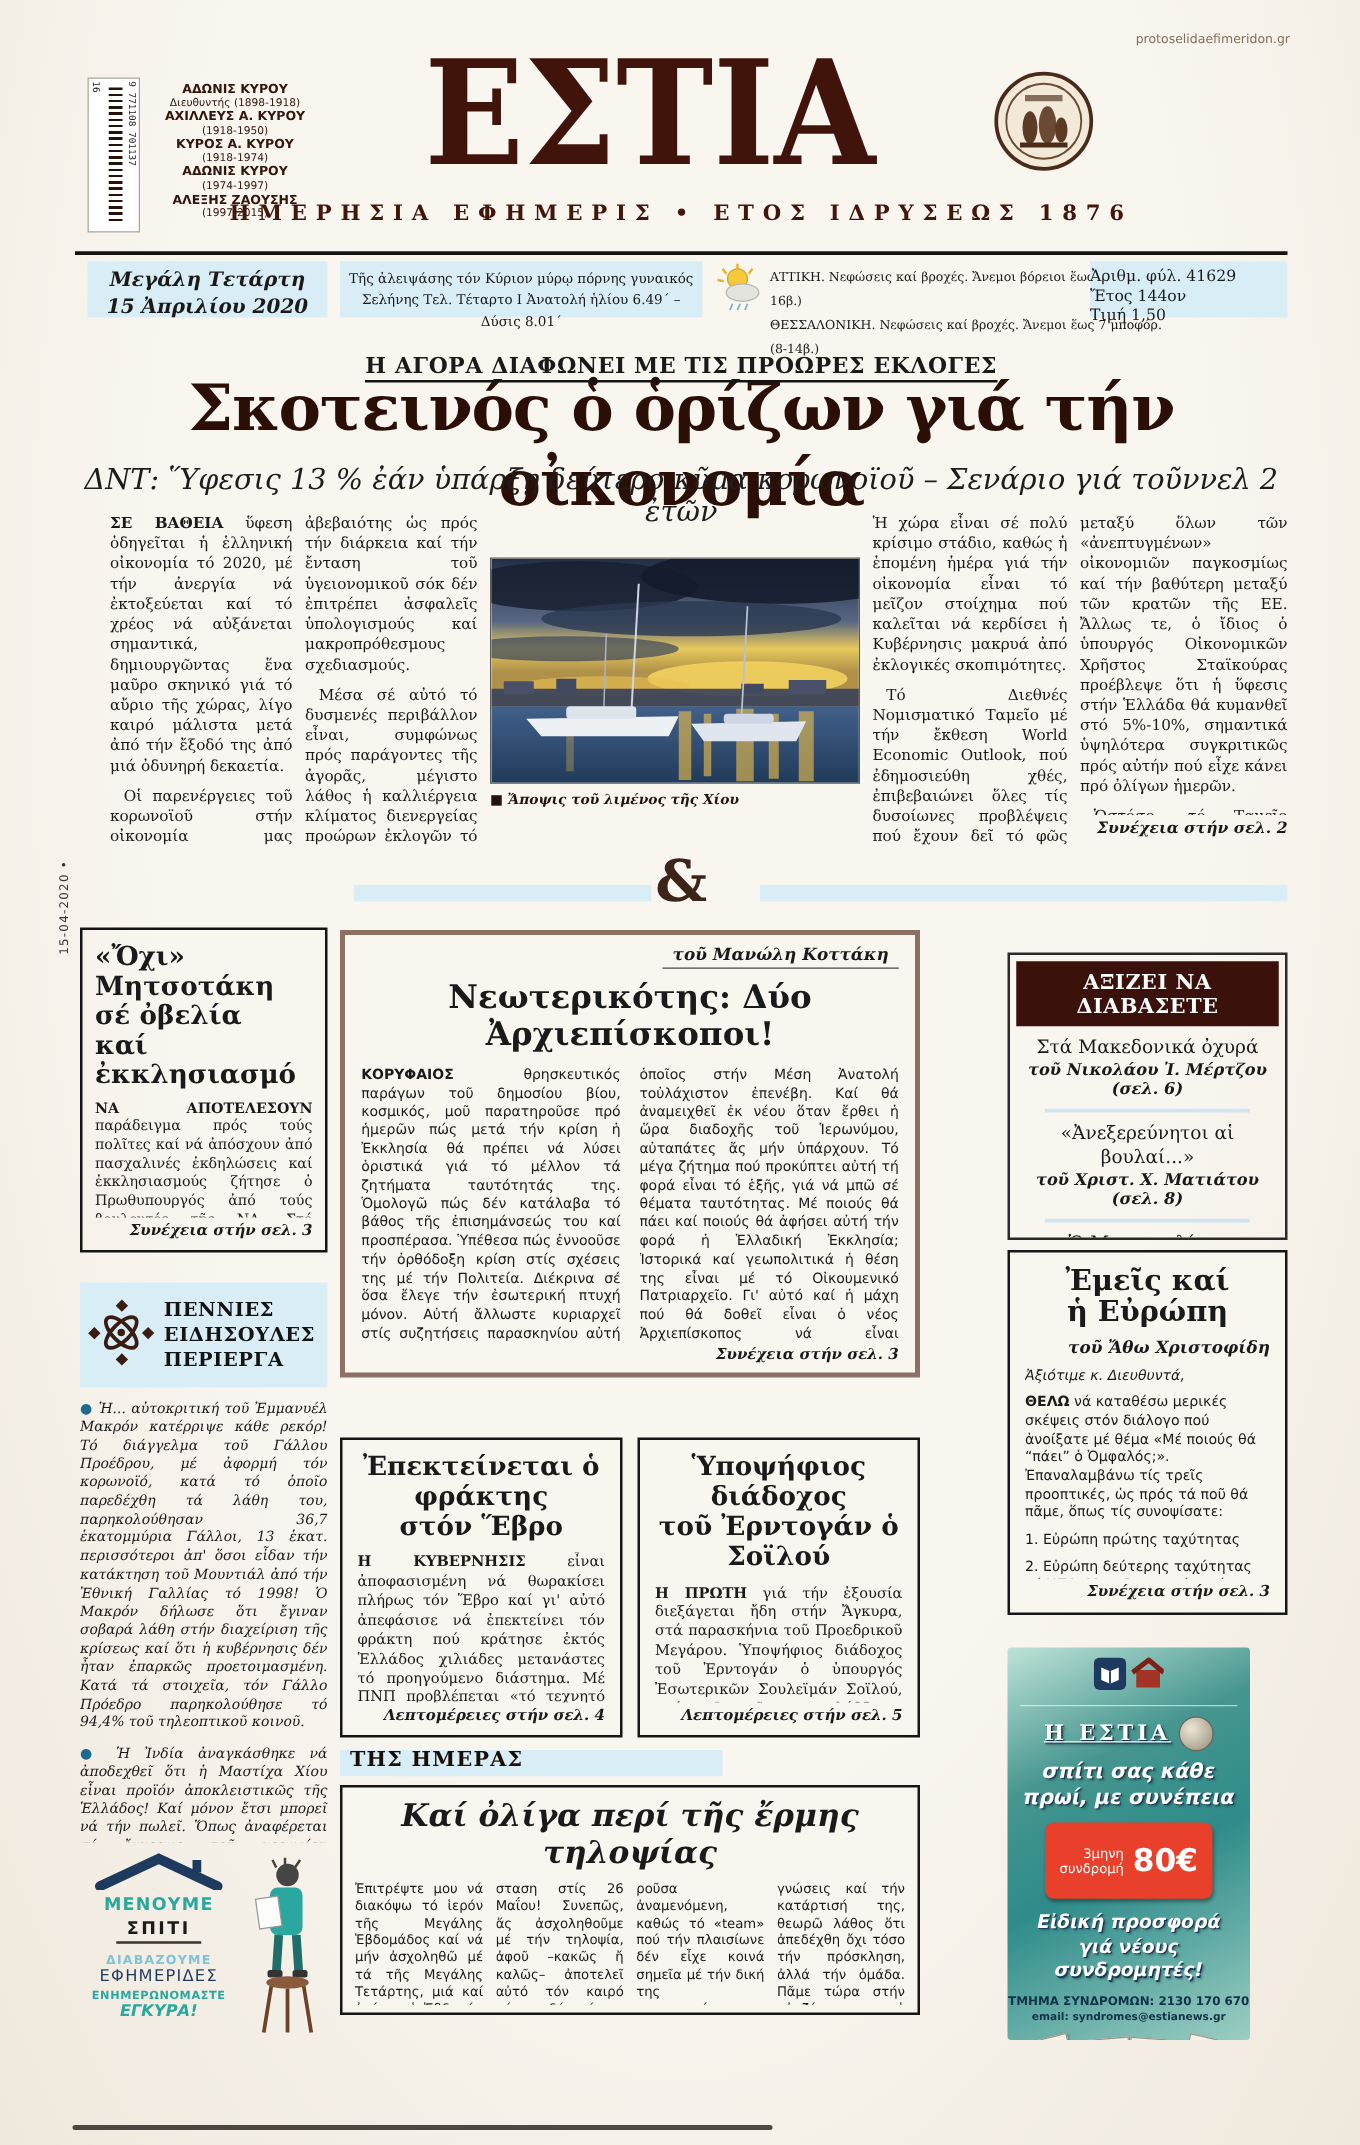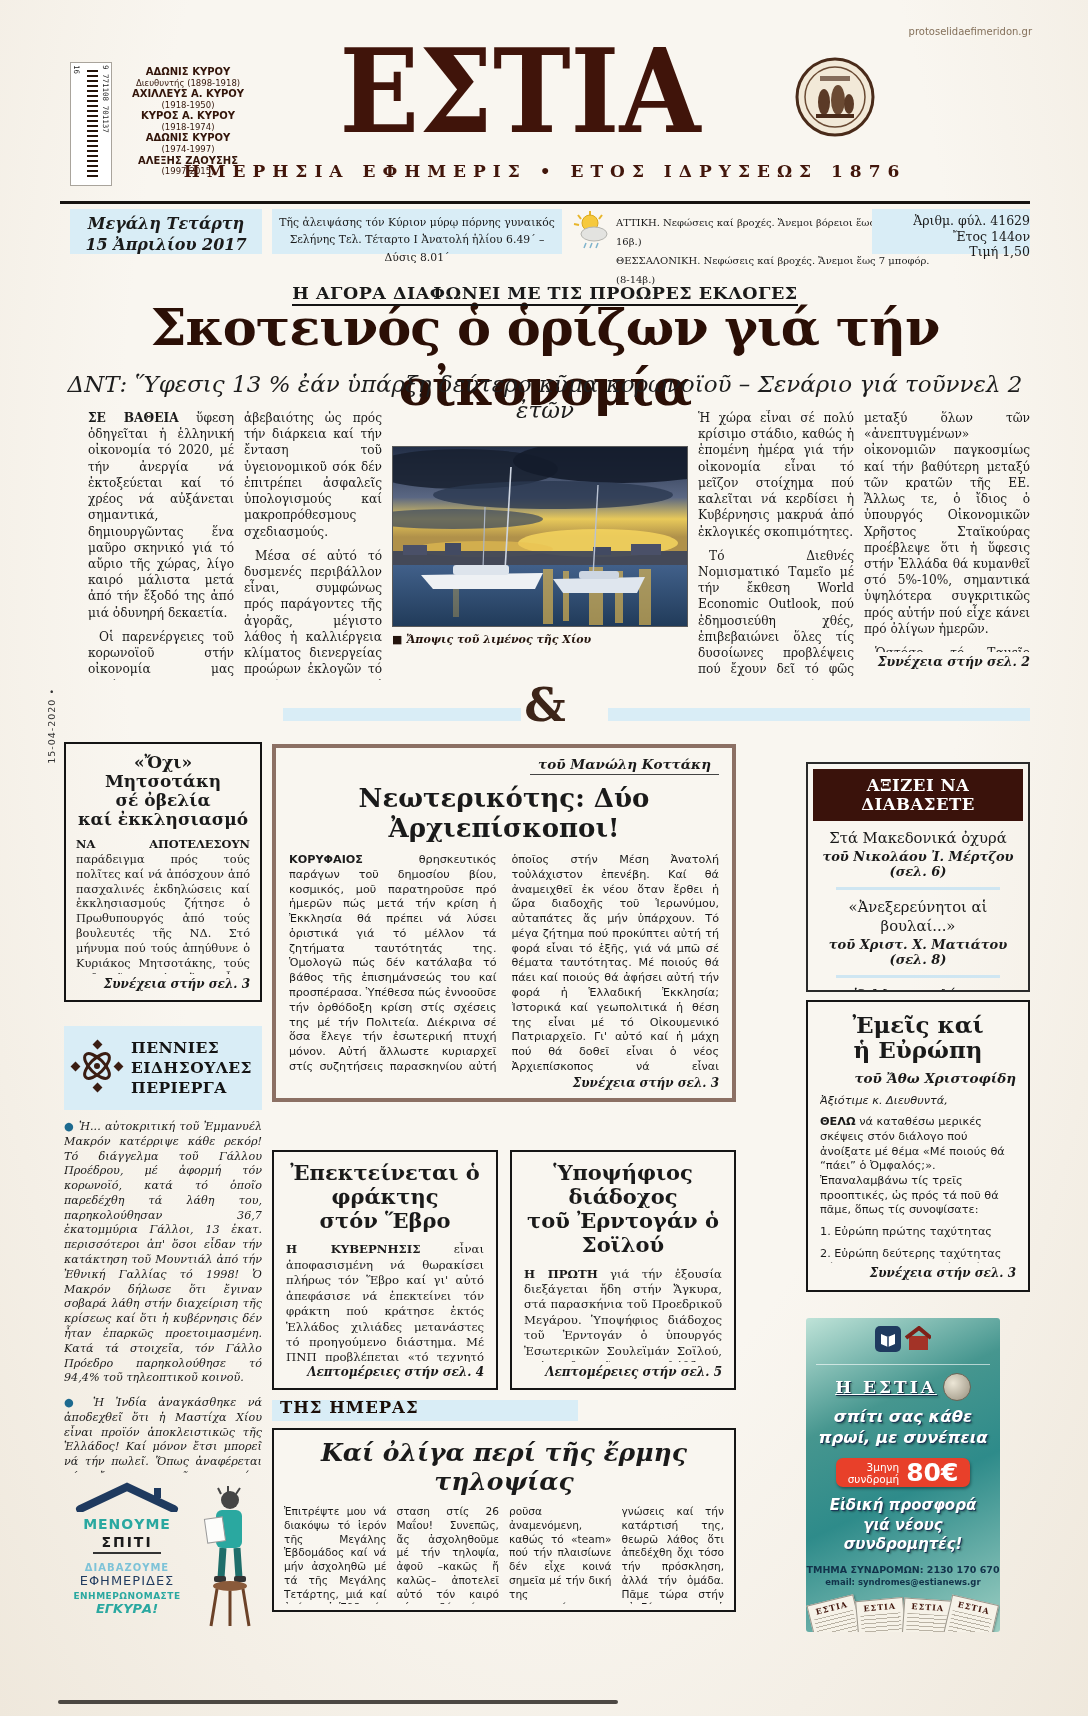--- a/index.html
+++ b/index.html
@@ -27,21 +27,21 @@
                color:#40140a;transform:scaleX(.9);transform-origin:center;}
   #seal{left:794px;top:56px;}
   #tagline{left:60px;top:161px;width:970px;text-align:center;font-weight:bold;font-size:17px;letter-spacing:7px;color:#42160b;}
   #toprule{left:60px;top:201px;width:970px;height:3px;background:#171310;}
 
   #cell-date{left:70px;top:209px;width:192px;height:45px;text-align:center;font-style:italic;font-weight:bold;
              font-size:16px;line-height:1.32;padding-top:4px;}
   #cell-feast{left:272px;top:209px;width:290px;height:45px;text-align:center;font-size:10.8px;line-height:1.6;padding-top:5px;}
   #sunicon{left:570px;top:210px;}
   #weather{left:616px;top:213px;width:330px;font-size:10px;line-height:1.9;}
-  #cell-issue{left:872px;top:209px;width:158px;height:45px;text-align:right;font-size:12.5px;line-height:1.25;padding-top:4px;}
+  #cell-issue{left:872px;top:209px;width:158px;height:45px;text-align:left;font-size:12.5px;line-height:1.25;padding-top:4px;}
 
   #kicker{left:60px;top:283px;width:970px;text-align:center;}
   #kicker span{display:inline-block;border-bottom:2.5px solid #141414;padding-bottom:1px;font-weight:bold;font-size:17.5px;letter-spacing:.5px;}
   #headline{left:60px;top:297px;width:970px;text-align:center;font-weight:bold;font-size:51px;color:#2b0f06;letter-spacing:-1px;}
   #deck{left:60px;top:371px;width:970px;text-align:center;font-style:italic;font-size:23px;color:#1d1d1d;}
 
   .col{font-size:12.2px;line-height:1.33;text-align:justify;overflow:hidden;}
   .col p{margin:0 0 8px 0;}
   .col p+p{text-indent:11px;}
   #c1{left:88px;top:410px;width:146px;height:270px;}
@@ -50,21 +50,21 @@
   #c5{left:864px;top:410px;width:166px;height:242px;}
   #c5cont{left:864px;top:654px;width:166px;text-align:right;font-weight:bold;font-style:italic;font-size:12.5px;}
   #photo{left:392px;top:446px;width:296px;height:181px;border:1px solid #5a5a5a;overflow:hidden;}
   #caption{left:392px;top:633px;width:296px;font-size:11px;font-weight:bold;font-style:italic;color:#23130c;}
 
   #amp{left:60px;top:678px;width:970px;text-align:center;font-weight:bold;font-size:46px;color:#3c2418;}
   #strip-l{left:283px;top:708px;width:238px;height:13px;}
   #strip-r{left:608px;top:708px;width:422px;height:13px;}
 
   #mits{left:64px;top:742px;width:198px;height:260px;border:2px solid #141414;padding:9px 10px;}
-  #mits .t{text-align:center;font-weight:bold;font-size:17px;line-height:1.12;flex-shrink:0;}
+  #mits .t{font-weight:bold;font-size:21px;line-height:1.12;flex-shrink:0;}
   #mits .body{flex:1;overflow:hidden;font-size:11.4px;line-height:1.3;text-align:justify;margin-top:8px;}
 
   #kott{left:272px;top:744px;width:464px;height:358px;border:4px solid #8c7064;padding:8px 13px;background:#f9f6f0;}
   #kott .by{align-self:flex-end;font-weight:bold;font-style:italic;font-size:13.5px;border-bottom:1.5px solid #444;padding:0 8px 2px;flex-shrink:0;}
   #kott .t{text-align:center;font-weight:bold;font-size:26px;margin:8px 0 10px;flex-shrink:0;}
   #kott .cols{flex:1;display:flex;gap:15px;overflow:hidden;}
   #kott .cols>div{flex:1;font-family:"DejaVu Sans",sans-serif;font-size:11.2px;line-height:1.32;text-align:justify;overflow:hidden;}
 
   #aks{left:806px;top:762px;width:224px;height:230px;border:2px solid #2a2a2a;padding:5px;overflow:hidden;}
   #aks .hd{background:#3a120b;color:#fff;text-align:center;font-weight:bold;font-size:16.5px;padding:7px 0;letter-spacing:.5px;}
@@ -114,21 +114,21 @@
       font-family:"DejaVu Sans",sans-serif;
       background:linear-gradient(155deg,#bfe3d8 0%,#46968f 30%,#2e8b8a 55%,#9ccec2 100%);}
   #ad .icons{display:flex;justify-content:center;gap:4px;margin-top:8px;align-items:center;}
   #ad .div{height:1px;background:rgba(255,255,255,.6);margin:8px 10px;}
   #ad .brand{display:flex;justify-content:center;align-items:center;gap:6px;margin-top:4px;}
   #ad .brandtxt{color:#fff;font-family:"DejaVu Serif",serif;font-weight:bold;font-size:17px;letter-spacing:3px;
                 text-shadow:1px 1px 0 #16324a,2px 2px 2px rgba(0,0,0,.4);text-decoration:underline;text-align:center;}
   #ad .coin{width:26px;height:26px;border-radius:50%;background:radial-gradient(circle at 35% 35%,#ece6d6,#968e7c);border:1px solid #6c6456;}
   #ad .tag{color:#fff;font-weight:bold;font-style:italic;font-size:16.5px;line-height:1.25;
            text-shadow:1px 1px 0 #1b3a5a,2px 2px 2px rgba(0,0,0,.35);margin-top:6px;}
-  #ad .badge{display:inline-flex;align-items:center;gap:7px;background:#e8402a;border-radius:7px;padding:0 12px;margin-top:10px;
+  #ad .badge{display:inline-flex;align-items:center;gap:7px;background:#e8402a;border-radius:7px;padding:16px 12px;margin-top:10px;
              box-shadow:1px 2px 3px rgba(0,0,0,.35);}
   #ad .badge .sm{color:#fff;font-size:10.5px;line-height:1.15;text-align:right;}
   #ad .badge .pr{color:#fff;font-weight:bold;font-size:25px;}
   #ad .offer{color:#fff;font-weight:bold;font-style:italic;font-size:15px;line-height:1.3;
              text-shadow:1px 1px 0 #1b3a5a,2px 2px 2px rgba(0,0,0,.35);margin-top:9px;}
   #ad .dept{color:#12324a;font-weight:bold;font-size:9.5px;margin-top:9px;}
   #ad .mail{color:#12324a;font-weight:bold;font-size:8.5px;margin-top:2px;}
   #ad .papers{position:relative;height:76px;margin-top:6px;}
   #ad .pp{position:absolute;top:6px;width:46px;height:66px;background:#f6f2e8;border:1px solid #9a958a;
           box-shadow:1px 1px 2px rgba(0,0,0,.3);font-family:"DejaVu Serif",serif;}
@@ -176,21 +176,21 @@
       <rect x="22" y="58" width="38" height="4" fill="#4a2b1a"></rect>
       <rect x="26" y="20" width="30" height="5" fill="#4a2b1a" opacity=".65"></rect>
     </svg>
   </div>
 
   <div class="b" id="tagline">ΗΜΕΡΗΣΙΑ ΕΦΗΜΕΡΙΣ • ΕΤΟΣ ΙΔΡΥΣΕΩΣ 1876</div>
   <div class="b" id="toprule"></div>
 
   <div class="b blue" id="cell-date">
     <div>Μεγάλη Τετάρτη</div>
-    <div>15 Ἀπριλίου 2017</div>
+    <div>15 Ἀπριλίου 2020</div>
   </div>
   <div class="b blue" id="cell-feast">
     <div>Τῆς ἀλειψάσης τόν Κύριον μύρῳ πόρνης γυναικός</div>
     <div>Σελήνης Τελ. Τέταρτο Ι Ἀνατολή ἡλίου 6.49΄ – Δύσις 8.01΄</div>
   </div>
   <div class="b" id="sunicon">
     <svg width="42" height="40" viewBox="0 0 42 40">
       <g stroke="#e8b52a" stroke-width="2">
           <line x1="20" y1="1" x2="20" y2="6"></line>
           <line x1="8" y1="5" x2="11" y2="9"></line>

